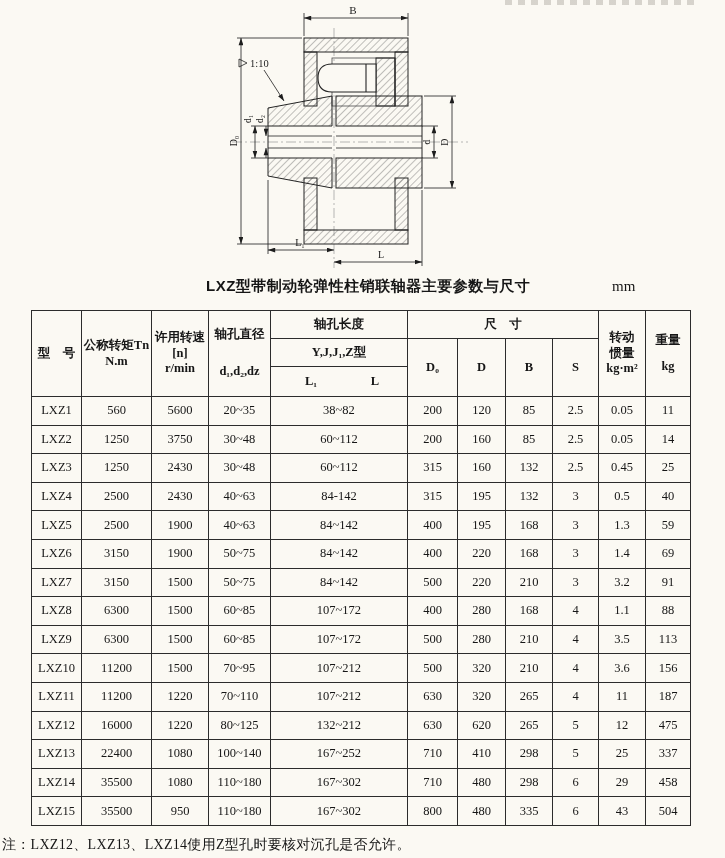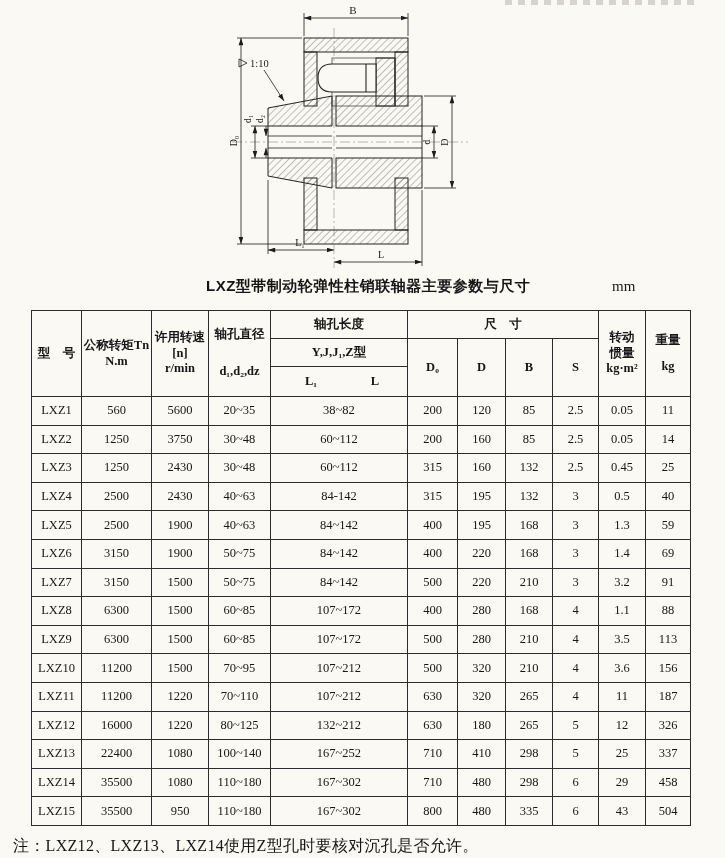--- a/index.html
+++ b/index.html
@@ -81,22 +81,22 @@
   }
   .vstack.gap{gap:21px;}
   .vstack.gap-lg{gap:10px;}
   .l1l-cell{
     display:flex;justify-content:space-between;
     padding:0 28px 0 34px;
   }
   
   .note{
     position:absolute;
-    top:836px; left:13px;
-    font-size:16px;
+    top:836px; left:2px;
+    font-size:14px;
     letter-spacing:.3px;
     white-space:nowrap;
   }
 </style>
 </head>
 <body>
 
 <div class="sheet">
 
   <div class="crop-fragment"></div>
@@ -435,25 +435,25 @@
           <td>11</td>
           <td>187</td>
         </tr>
         <tr>
           <td>LXZ12</td>
           <td>16000</td>
           <td>1220</td>
           <td>80~125</td>
           <td>132~212</td>
           <td>630</td>
-          <td>180</td>
+          <td>620</td>
           <td>265</td>
           <td>5</td>
           <td>12</td>
-          <td>326</td>
+          <td>475</td>
         </tr>
         <tr>
           <td>LXZ13</td>
           <td>22400</td>
           <td>1080</td>
           <td>100~140</td>
           <td>167~252</td>
           <td>710</td>
           <td>410</td>
           <td>298</td>

